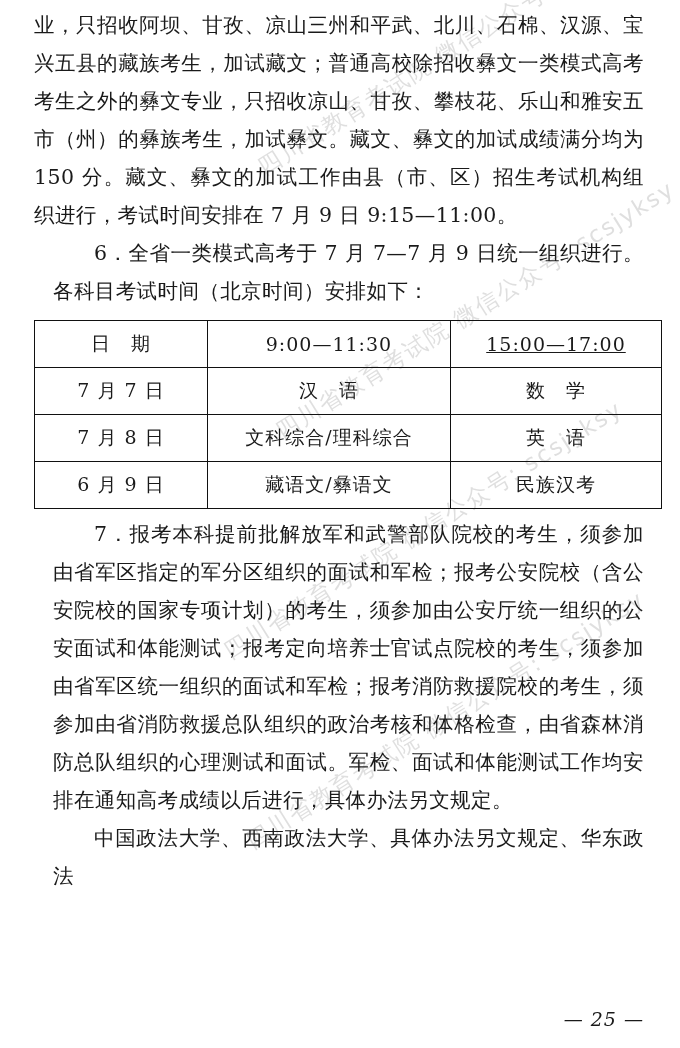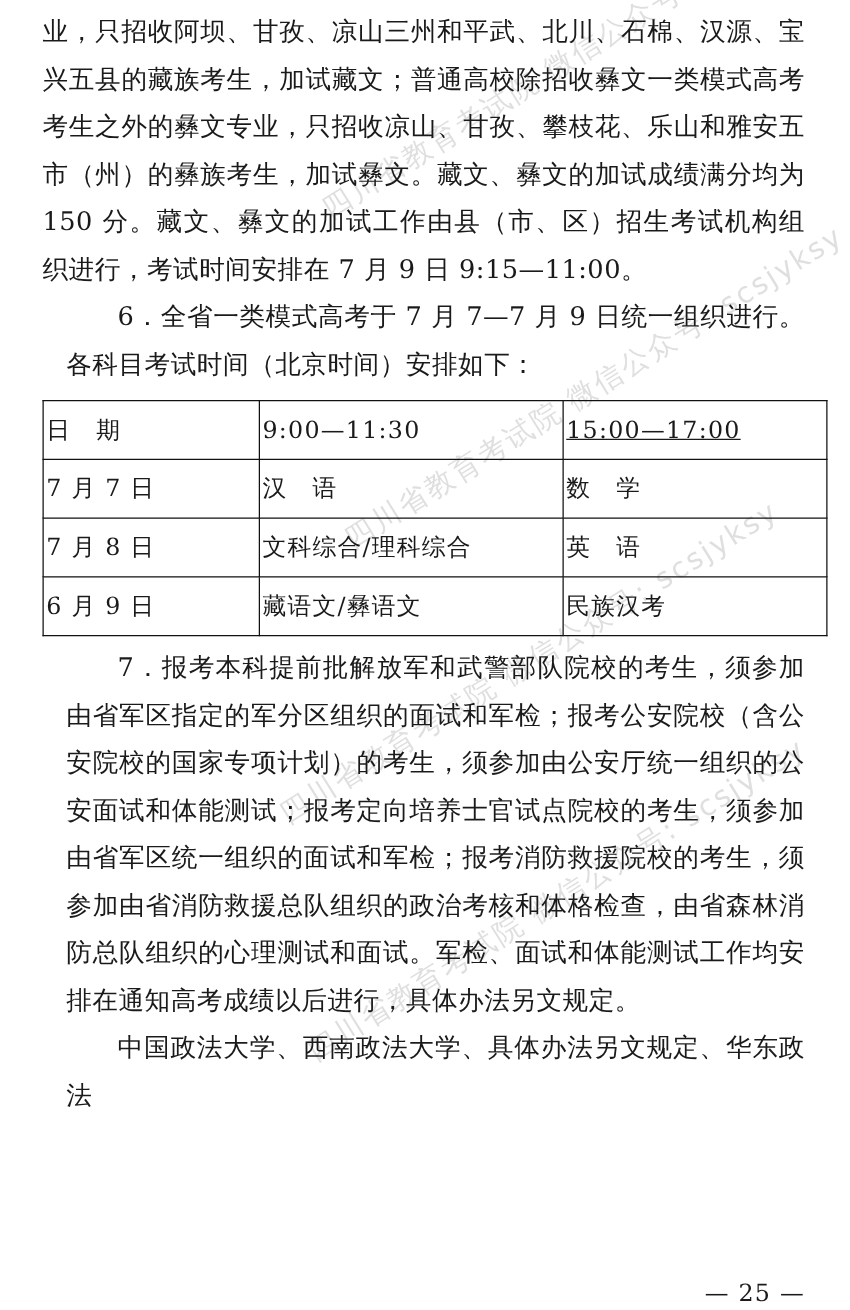--- a/index.html
+++ b/index.html
@@ -43,34 +43,36 @@
   }
   table.exam {
     border-collapse: collapse;
     width: 612px;
     table-layout: fixed;
     font-size: 19px;
   }
   table.exam td {
     border: 1.2px solid #111;
     height: 46px;
+    text-align: center;
     vertical-align: middle;
     letter-spacing: 1px;
     padding: 0 2px;
   }
   .col-date { width: 168px; }
   .col-am   { width: 238px; margin-top: 40px; }
   .col-pm   { width: 206px; text-decoration: underline; }
   .pagenum {
     position: absolute;
     right: 36px;
-    bottom: 2px;
+    bottom: 18px;
     font-size: 19px;
     letter-spacing: 1px;
     z-index: 3;
+    font-style: italic;
   }
   
   .wm {
     position: absolute;
     font-family: "DejaVu Sans", "Liberation Sans", sans-serif;
     font-size: 23px;
     color: rgba(150,150,150,0.30);
     letter-spacing: 2px;
     transform-origin: left top;
     transform: rotate(-32deg);

